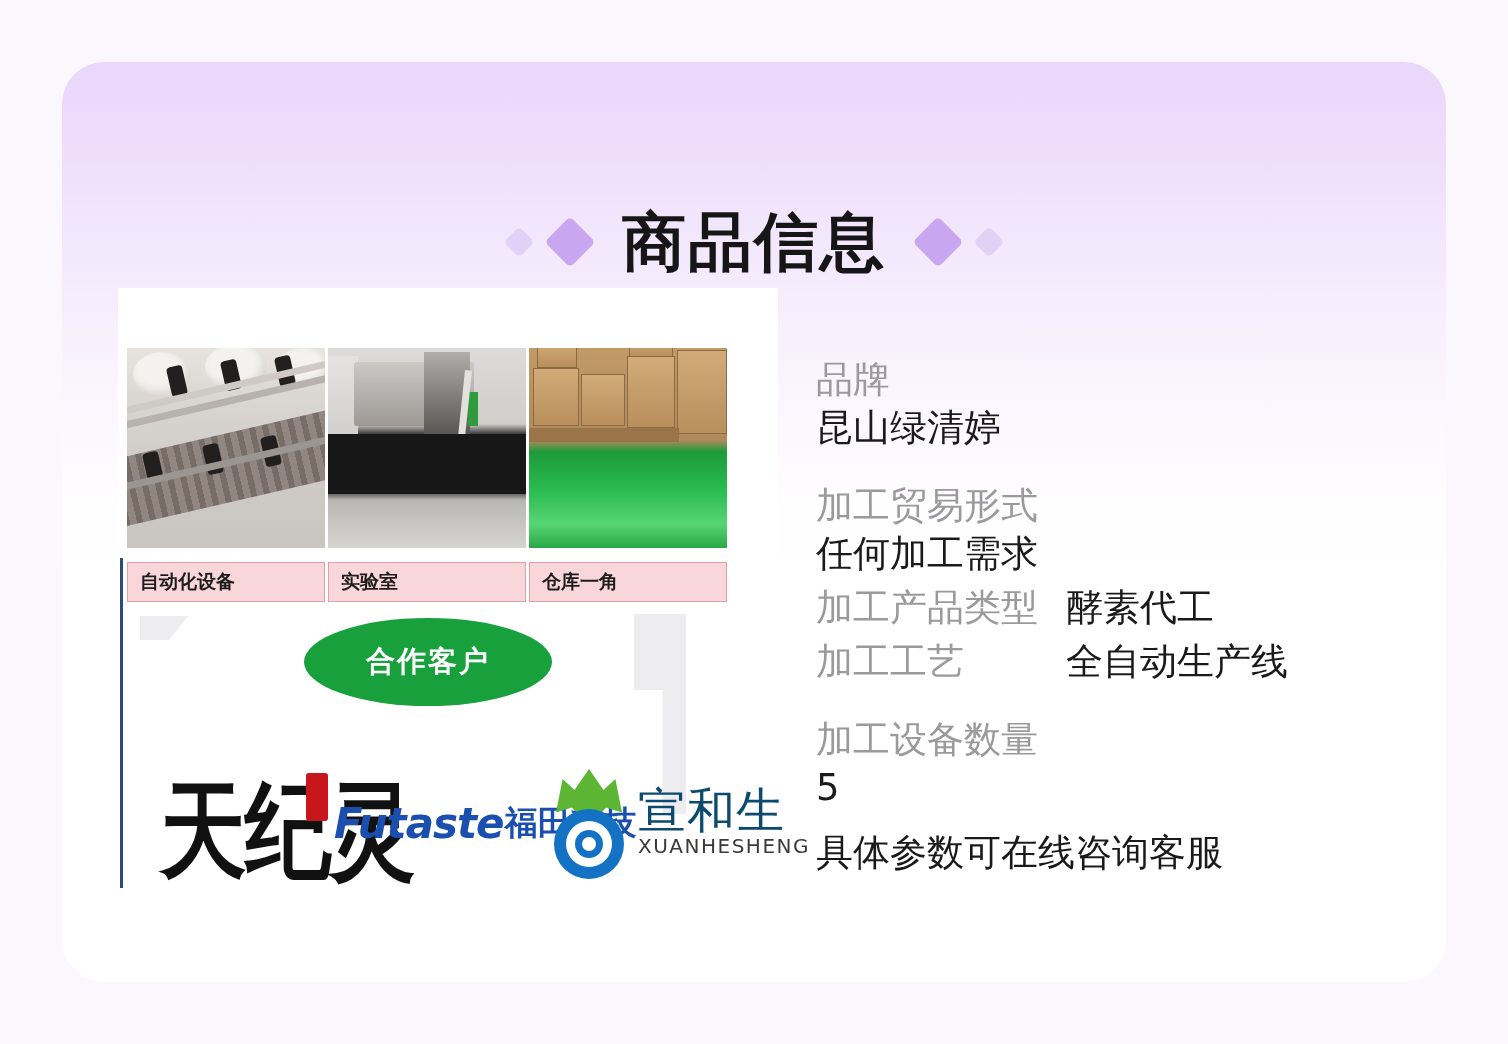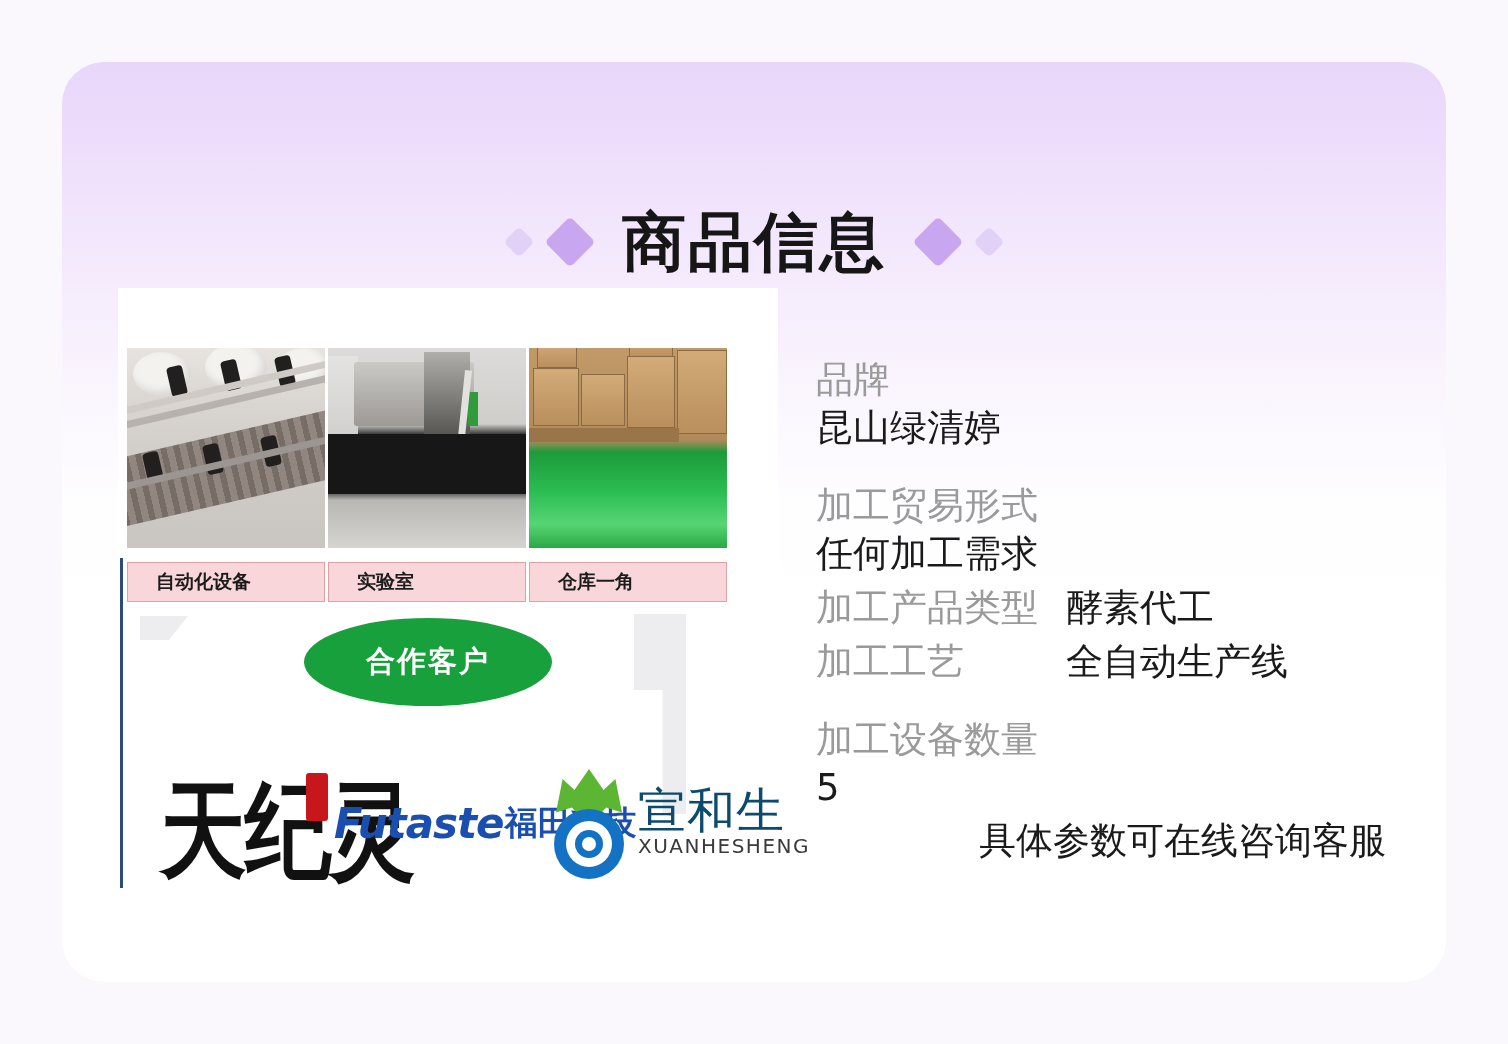--- a/index.html
+++ b/index.html
@@ -264,21 +264,21 @@
     gap: 3px;
   }
   .caption {
     width: 198px;
     height: 40px;
     flex: none;
     background: #f8d6da;
     border: 1px solid #e2a0a6;
     display: flex;
     align-items: center;
-    padding-left: 28px;
+    padding-left: 12px;
     font-size: 19px;
     color: #1c1c1c;
     font-family: "DejaVu Serif", "Liberation Serif", serif;
     font-weight: bold;
     white-space: nowrap;
   }
 
   
   .oval-wrap {
     position: absolute;
@@ -455,22 +455,21 @@
     font-family: "DejaVu Sans", "Liberation Sans", sans-serif;
   }
   .spec-row.gap-top { margin-top: 30px; flex-direction: column; }
   .spec-row.tight   { margin-bottom: 0; }
 
   .spec-note {
     font-size: 37px;
     line-height: 50px;
     color: #1a1a1a;
     font-family: "DejaVu Sans", "Liberation Sans", sans-serif;
-    margin-top: 4px;
-    text-align: right;
+    margin-top: 16px;
   }
 </style>
 </head>
 <body>
 
 <div id="root">
 
   <div class="card">
 
     <div class="title-row">

